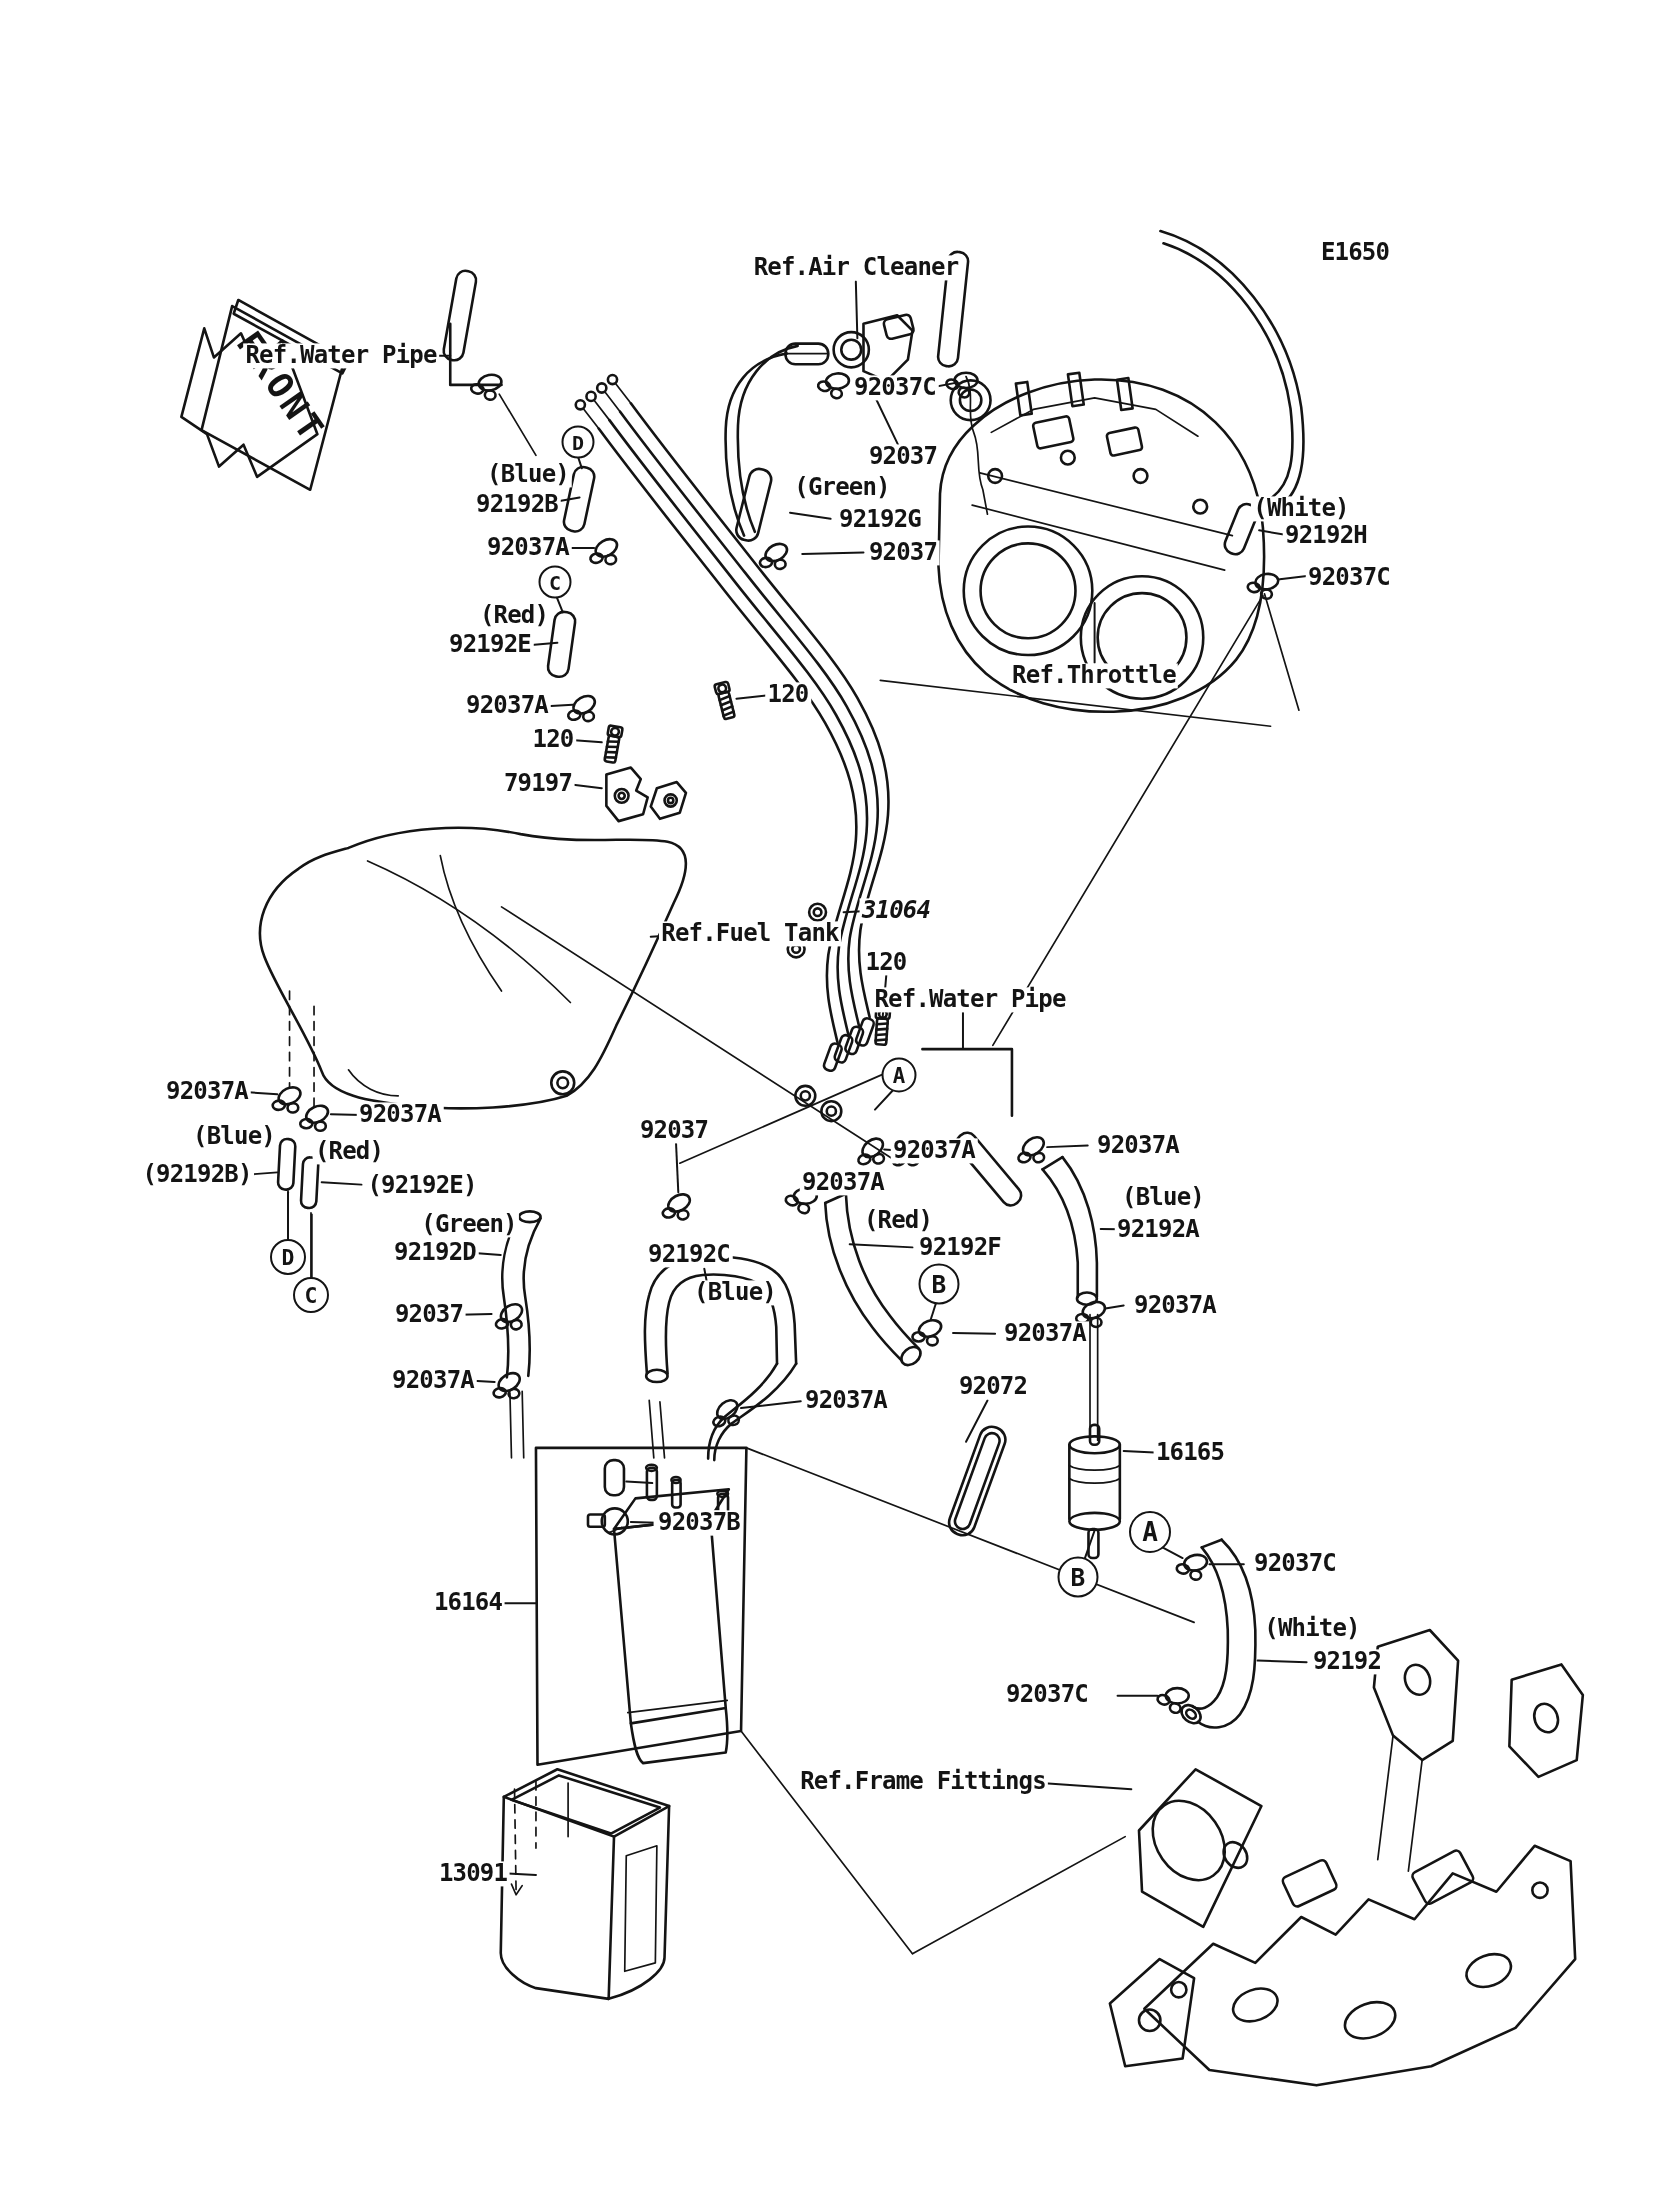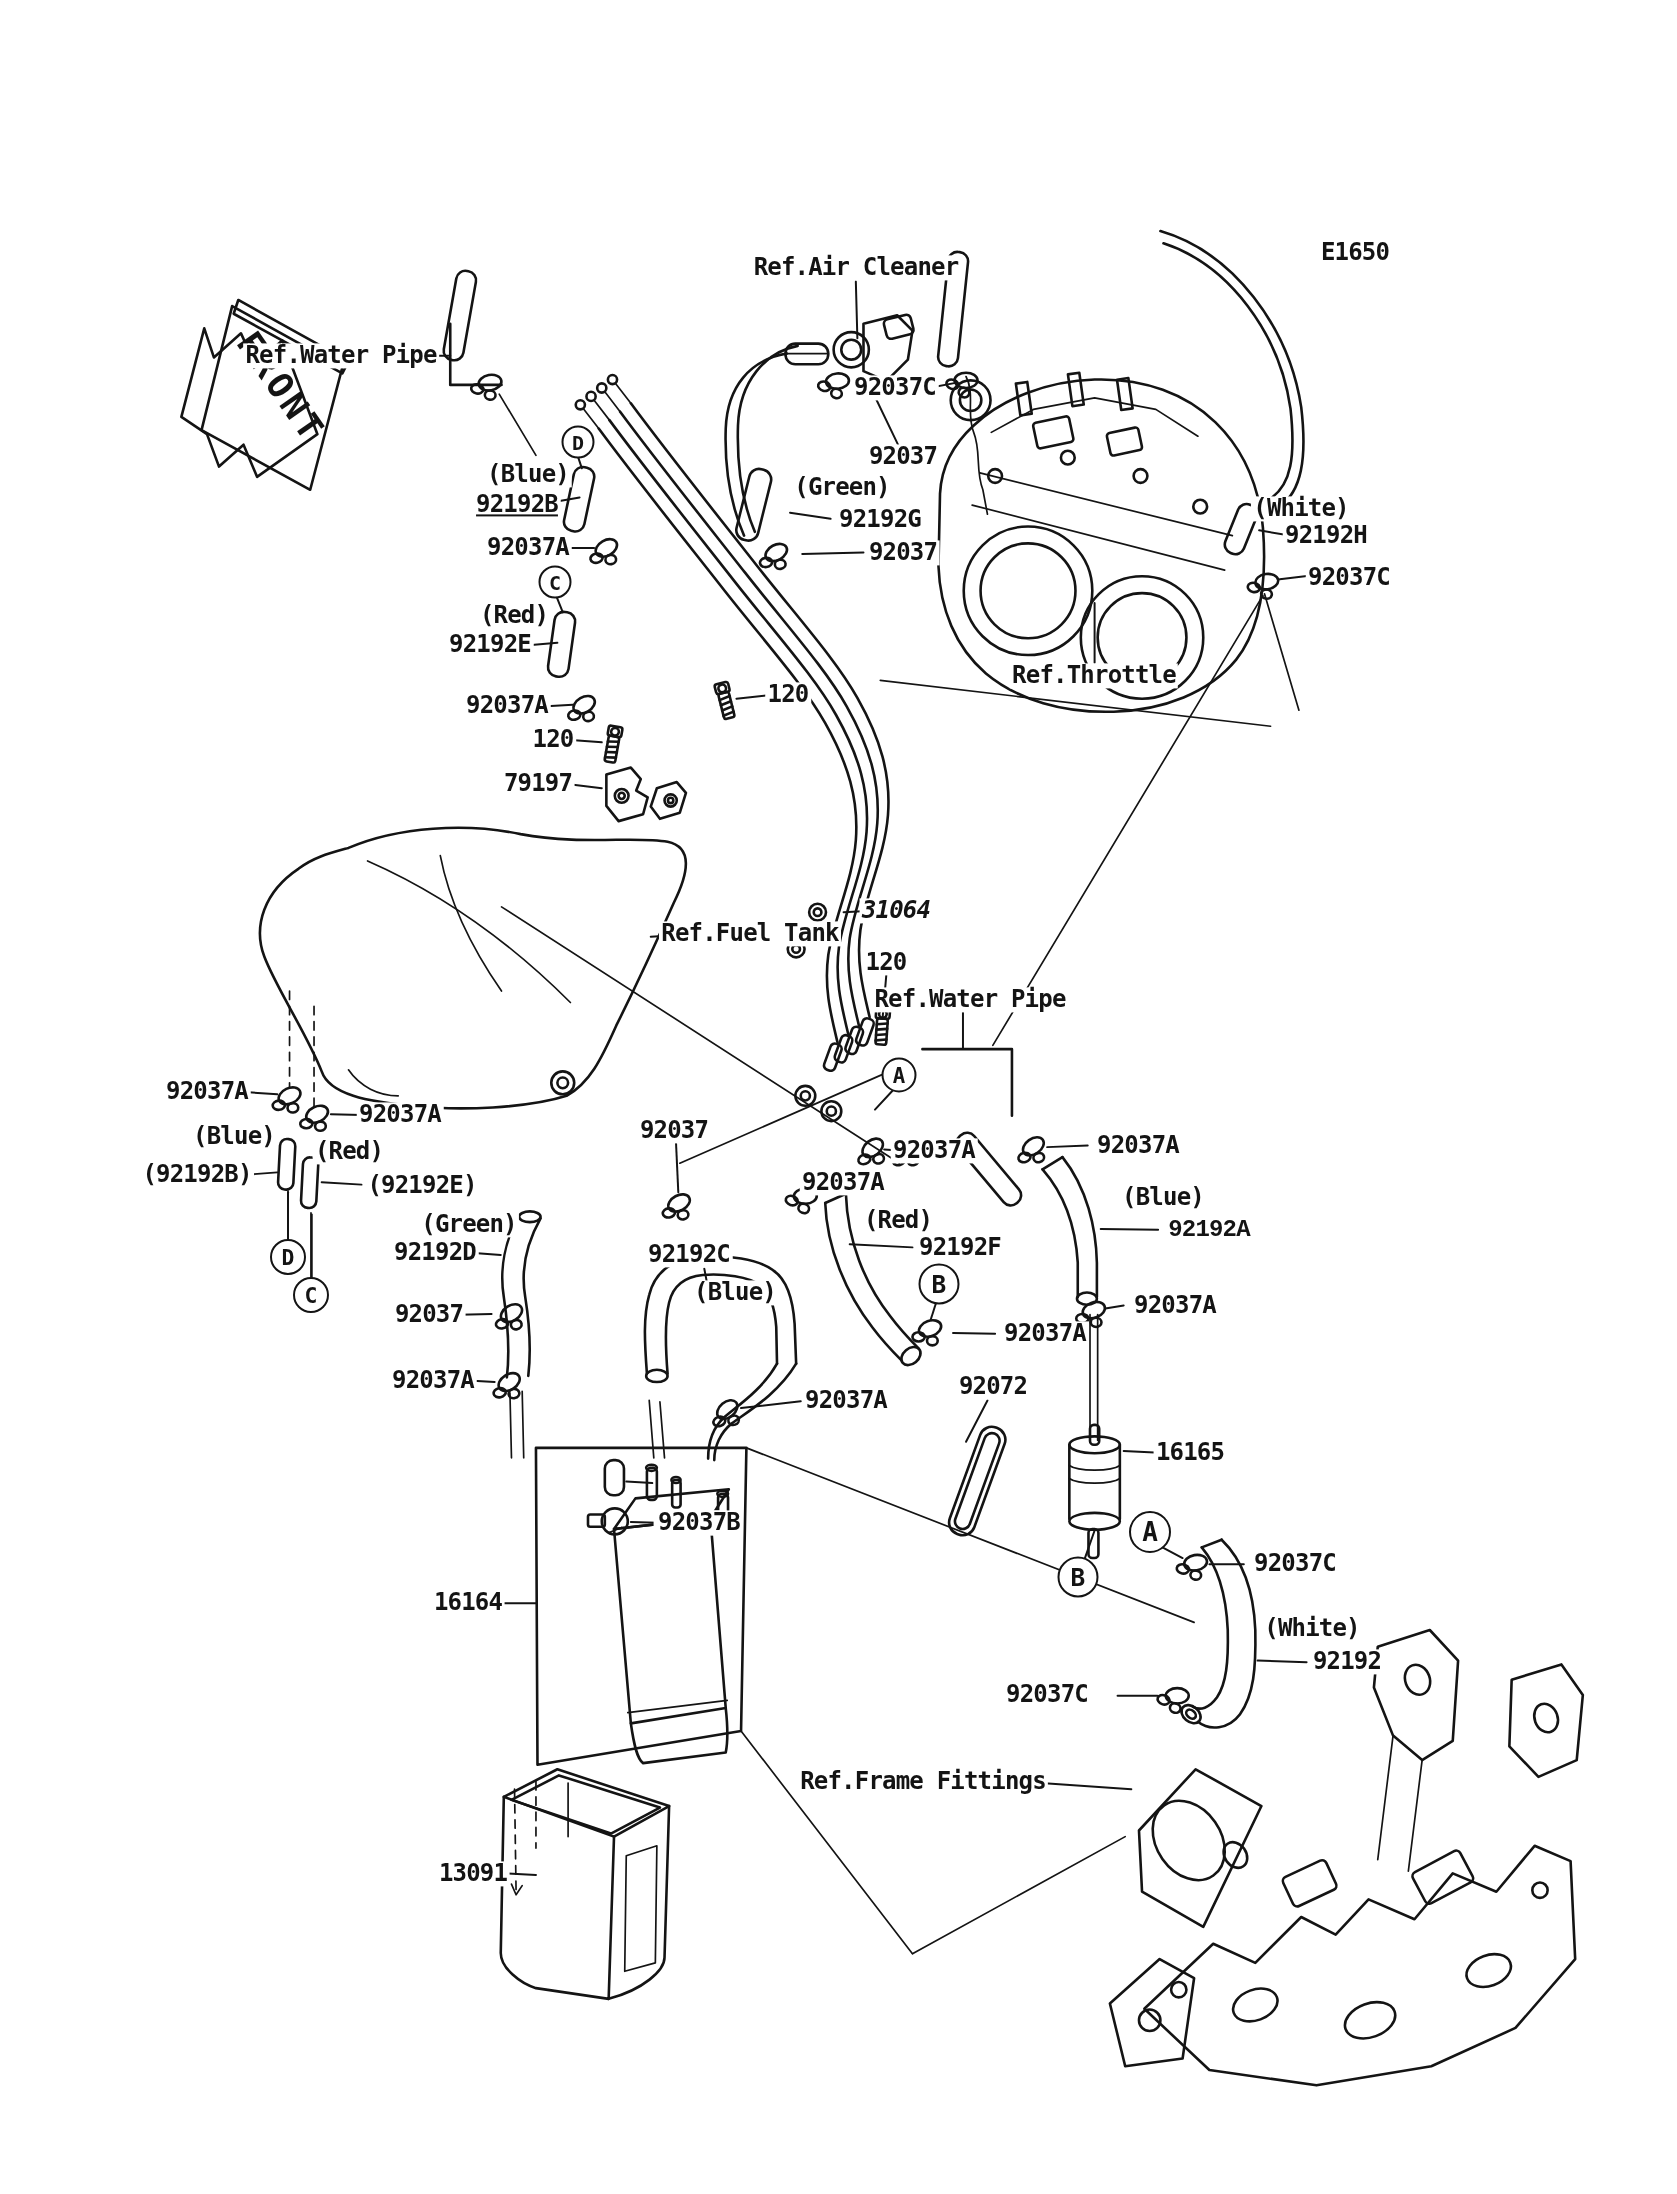--- a/index.html
+++ b/index.html
@@ -369,21 +369,21 @@
       <div class="lbl" style="left: 856px; top: 268px;">Ref.Air Cleaner</div>
       <div class="lbl" style="left: 895px; top: 388px;">92037C</div>
       <div class="lbl" style="left: 903px; top: 457px;">92037</div>
       <div class="lbl" style="left: 842px; top: 488px;">(Green)</div>
       <div class="lbl" style="left: 880px; top: 520px;">92192G</div>
       <div class="lbl" style="left: 903px; top: 553px;">92037</div>
       <div class="lbl" style="left: 1301px; top: 509px;">(White)</div>
       <div class="lbl" style="left: 1326px; top: 536px;">92192H</div>
       <div class="lbl" style="left: 1349px; top: 578px;">92037C</div>
       <div class="lbl" style="left: 528px; top: 475px;">(Blue)</div>
-      <div class="lbl" style="left: 517px; top: 505px; text-decoration: underline;">92192B</div>
+      <div class="lbl" style="left: 517px; top: 505px;">92192B</div>
       <div class="lbl" style="left: 528px; top: 548px;">92037A</div>
       <div class="lbl" style="left: 514px; top: 616px;">(Red)</div>
       <div class="lbl" style="left: 490px; top: 645px;">92192E</div>
       <div class="lbl" style="left: 507px; top: 706px;">92037A</div>
       <div class="lbl" style="left: 553px; top: 740px;">120</div>
       <div class="lbl" style="left: 538px; top: 784px;">79197</div>
       <div class="lbl" style="left: 788px; top: 695px;">120</div>
       <div class="lbl" style="left: 1094px; top: 676px;">Ref.Throttle</div>
       <div class="lbl" style="left: 750px; top: 934px;">Ref.Fuel Tank</div>
       <div class="lbl" style="left: 896px; top: 911px; font-style: italic;">31064</div>
@@ -404,21 +404,21 @@
       <div class="lbl" style="left: 429px; top: 1315px;">92037</div>
       <div class="lbl" style="left: 433px; top: 1381px;">92037A</div>
       <div class="lbl" style="left: 843px; top: 1183px;">92037A</div>
       <div class="lbl" style="left: 898px; top: 1221px;">(Red)</div>
       <div class="lbl" style="left: 960px; top: 1248px; text-align: right;">92192F</div>
       <div class="lbl" style="left: 846px; top: 1401px;">92037A</div>
       <div class="lbl" style="left: 993px; top: 1387px;">92072</div>
       <div class="lbl" style="left: 1045px; top: 1334px;">92037A</div>
       <div class="lbl" style="left: 1138px; top: 1146px;">92037A</div>
       <div class="lbl" style="left: 1163px; top: 1198px;">(Blue)</div>
-      <div class="lbl" style="left: 1209px; top: 1230px; font-family: Liberation Mono, monospace;">92192A</div>
+      <div class="lbl" style="left: 1158px; top: 1230px;">92192A</div>
       <div class="lbl" style="left: 1175px; top: 1306px;">92037A</div>
       <div class="lbl" style="left: 1190px; top: 1453px;">16165</div>
       <div class="lbl" style="left: 1295px; top: 1564px;">92037C</div>
       <div class="lbl" style="left: 1312px; top: 1629px;">(White)</div>
       <div class="lbl" style="left: 1347px; top: 1662px;">92192</div>
       <div class="lbl" style="left: 690px; top: 1483px; margin-top: 40px;">11012</div>
       <div class="lbl" style="left: 699px; top: 1523px;">92037B</div>
       <div class="lbl" style="left: 468px; top: 1603px;">16164</div>
       <div class="lbl" style="left: 473px; top: 1874px;">13091</div>
       <div class="lbl" style="left: 1047px; top: 1695px;">92037C</div>

